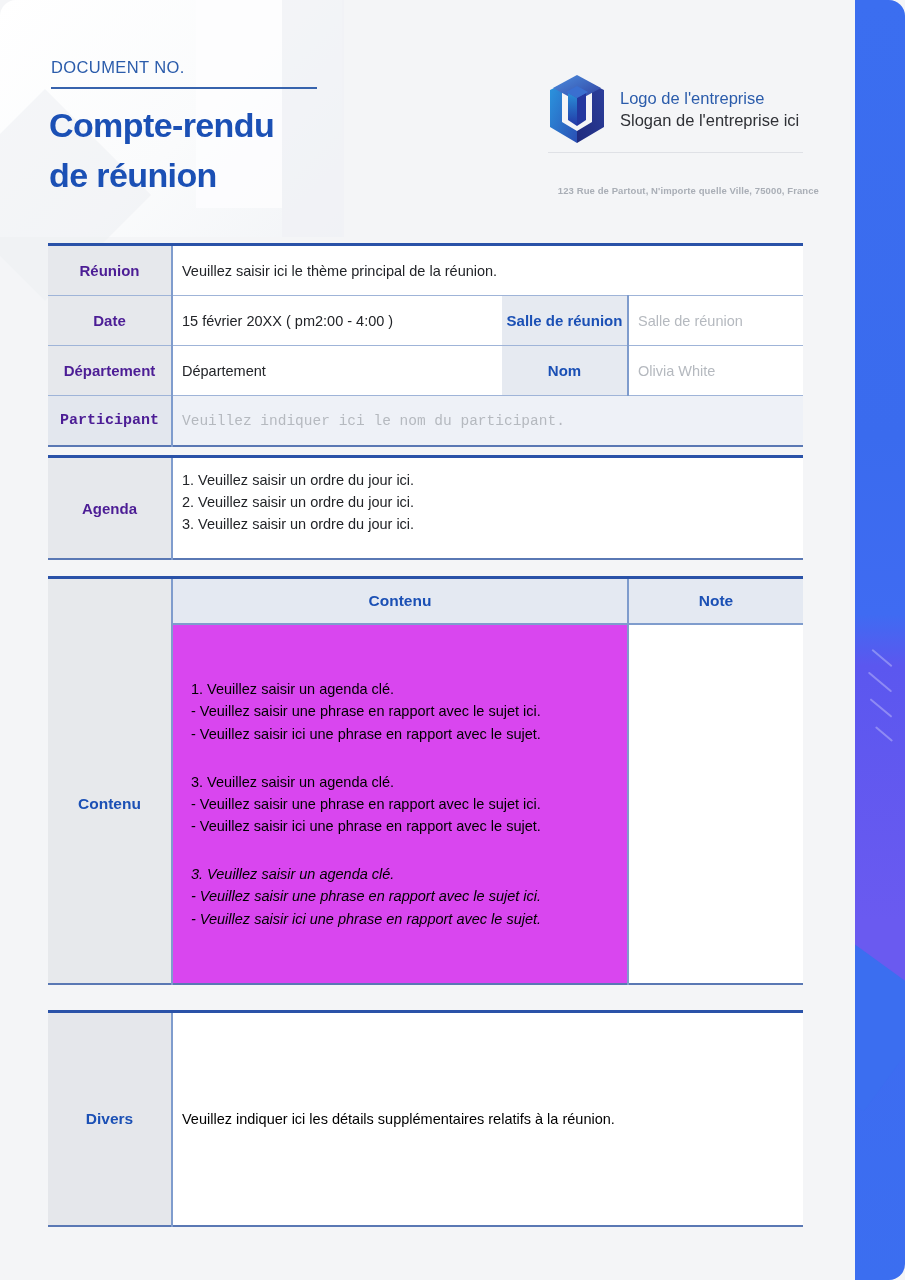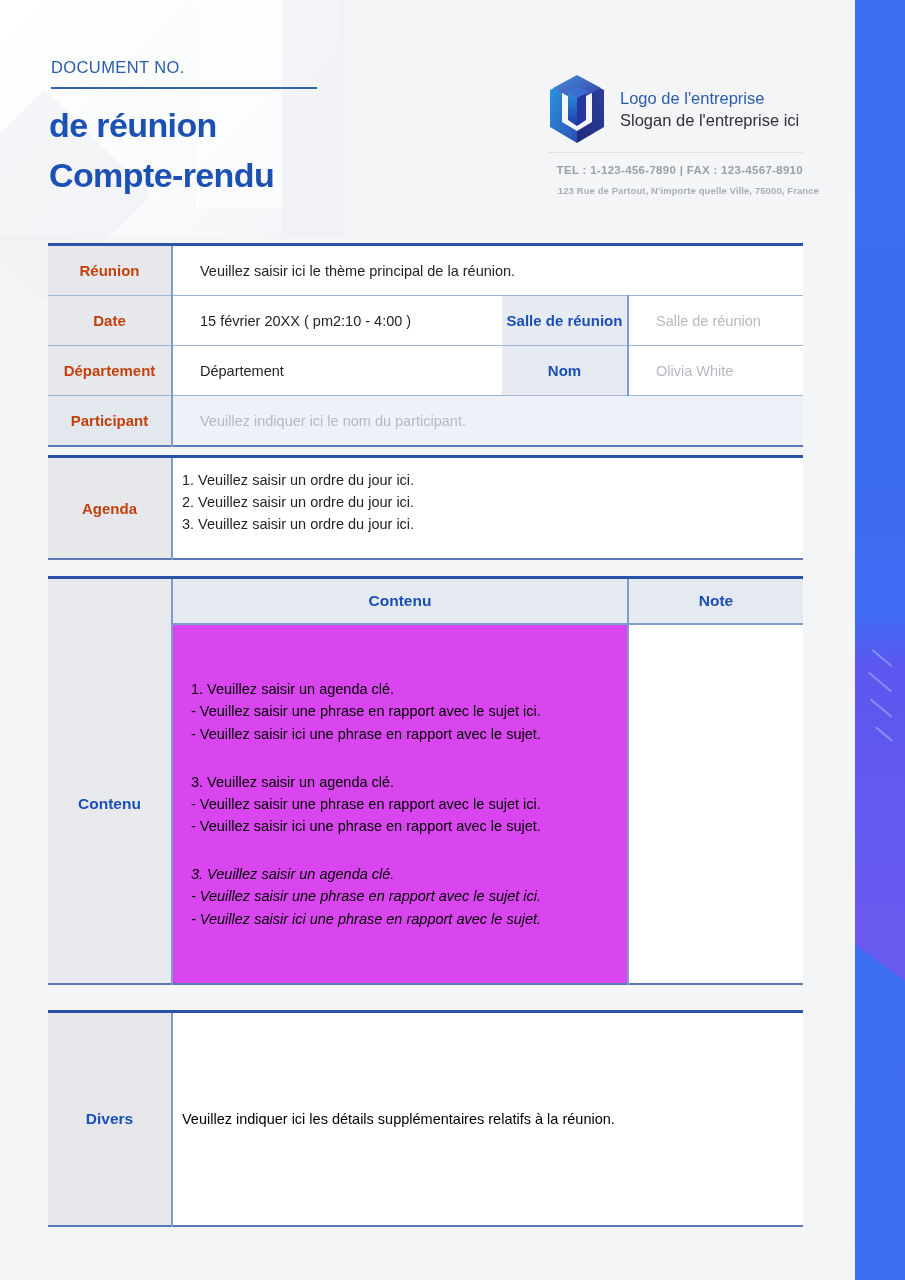--- a/index.html
+++ b/index.html
@@ -14,20 +14,21 @@
     font-family: "Liberation Sans", sans-serif;
     position: relative;
   }
 
   
   #page {
     position: absolute;
     inset: 0;
     background: #f4f5f7;
     overflow: hidden;
+    border-radius: 16px;
   }
   .bg-panel-a {
     position: absolute;
     left: 0; top: 0;
     width: 342px; height: 237px;
     background: linear-gradient(135deg, #ffffff 0%, #fafbfc 55%, #f2f4f7 100%);
   }
   .bg-panel-b {
     position: absolute;
     left: 196px; top: 0;
@@ -174,47 +175,47 @@
     position: absolute;
     border-collapse: collapse;
     table-layout: fixed;
     font-size: 14.5px;
   }
   .topline { border-top: 3px solid #2a52a8; }
   .botline { border-bottom: 2px solid #5a78b4; }
 
   .lbl {
     background: #e6e8ec;
-    color: #c2410c;
+    color: #4c1d95;
     font-weight: bold;
     text-align: center;
     font-size: 15px;
     border-bottom: 1px solid #9fb4d8;
     border-right: 2px solid #7f9ccd;
   }
   .lbl-soft {
     background: #e6eaf1;
     color: #1b50b5;
     font-weight: bold;
     text-align: center;
     font-size: 15px;
   }
   .val {
     background: #ffffff;
     color: #222428;
-    padding-left: 27px;
+    padding-left: 9px;
     border-bottom: 1px solid #9fb4d8;
     vertical-align: middle;
   }
   .muted { color: #b5b9bf; }
 
   
   #info-table { left: 48px; top: 243px; width: 755px; }
   #info-table td { height: 47px; }
-  #info-table .row-participant td { background: #eef1f7; border-bottom: none; }
+  #info-table .row-participant td { background: #eef1f7; border-bottom: none; font-family: Liberation Mono, monospace; }
   #info-table .row-participant .lbl { background: #e3e7ee; border-bottom: none; }
   #info-table .row-participant .val { background: #eef1f7; }
 
   
   #agenda-table { left: 48px; top: 455px; width: 755px; }
   #agenda-table .lbl { border-bottom: none; }
   #agenda-table .val {
     border-bottom: none;
     padding: 11px 9px 23px 9px;
     line-height: 1.52;
@@ -297,22 +298,22 @@
       <i style="left:24px; top:78px; width:22px;"></i>
     </div>
   </div>
 
   <div class="header">
 
     <div class="doc-no">DOCUMENT NO.</div>
     <div class="doc-rule"></div>
 
     <div class="doc-title">
+      <div>Compte-rendu</div>
       <div>de réunion</div>
-      <div>Compte-rendu</div>
     </div>
 
     <div class="logo-block">
       <svg class="logo-mark" viewBox="0 0 58 70">
         <defs>
           <linearGradient id="gA" x1="0" y1="0" x2="1" y2="1">
             <stop offset="0%" stop-color="#4d8fe0"></stop>
               <stop offset="100%" stop-color="#2f3f9e"></stop>
           </linearGradient>
           <linearGradient id="gB" x1="0" y1="0" x2="0" y2="1">
@@ -341,39 +342,38 @@
 
         <path d="M29 12 L40 18 L29 24 L18 18 Z" fill="#3a6fd0"></path>
       </svg>
       <div class="logo-text">
         <div class="logo-name">Logo de l'entreprise</div>
         <div class="logo-slogan">Slogan de l'entreprise ici</div>
       </div>
     </div>
 
     <div class="contact-rule"></div>
-    <div class="contact-tel">TEL : 1-123-456-7890 | FAX : 123-4567-8910</div>
     <div class="contact-addr">123 Rue de Partout, N'importe quelle Ville, 75000, France</div>
   </div>
 
   <table class="tbl topline botline" id="info-table">
     <colgroup>
       <col style="width:124px">
         <col style="width:330px">
       <col style="width:126px">
         <col style="width:175px">
     </colgroup>
     <tbody>
       <tr>
         <td class="lbl">Réunion</td>
         <td class="val" colspan="3">Veuillez saisir ici le thème principal de la réunion.</td>
       </tr>
       <tr>
         <td class="lbl">Date</td>
-        <td class="val">15 février 20XX ( pm2:10 - 4:00 )</td>
+        <td class="val">15 février 20XX ( pm2:00 - 4:00 )</td>
         <td class="lbl-soft" style="border-bottom:1px solid #9fb4d8;border-right:2px solid #7f9ccd;">Salle de réunion</td>
         <td class="val muted">Salle de réunion</td>
       </tr>
       <tr>
         <td class="lbl">Département</td>
         <td class="val">Département</td>
         <td class="lbl-soft" style="border-bottom:1px solid #9fb4d8;border-right:2px solid #7f9ccd;">Nom</td>
         <td class="val muted">Olivia White</td>
       </tr>
       <tr class="row-participant">

